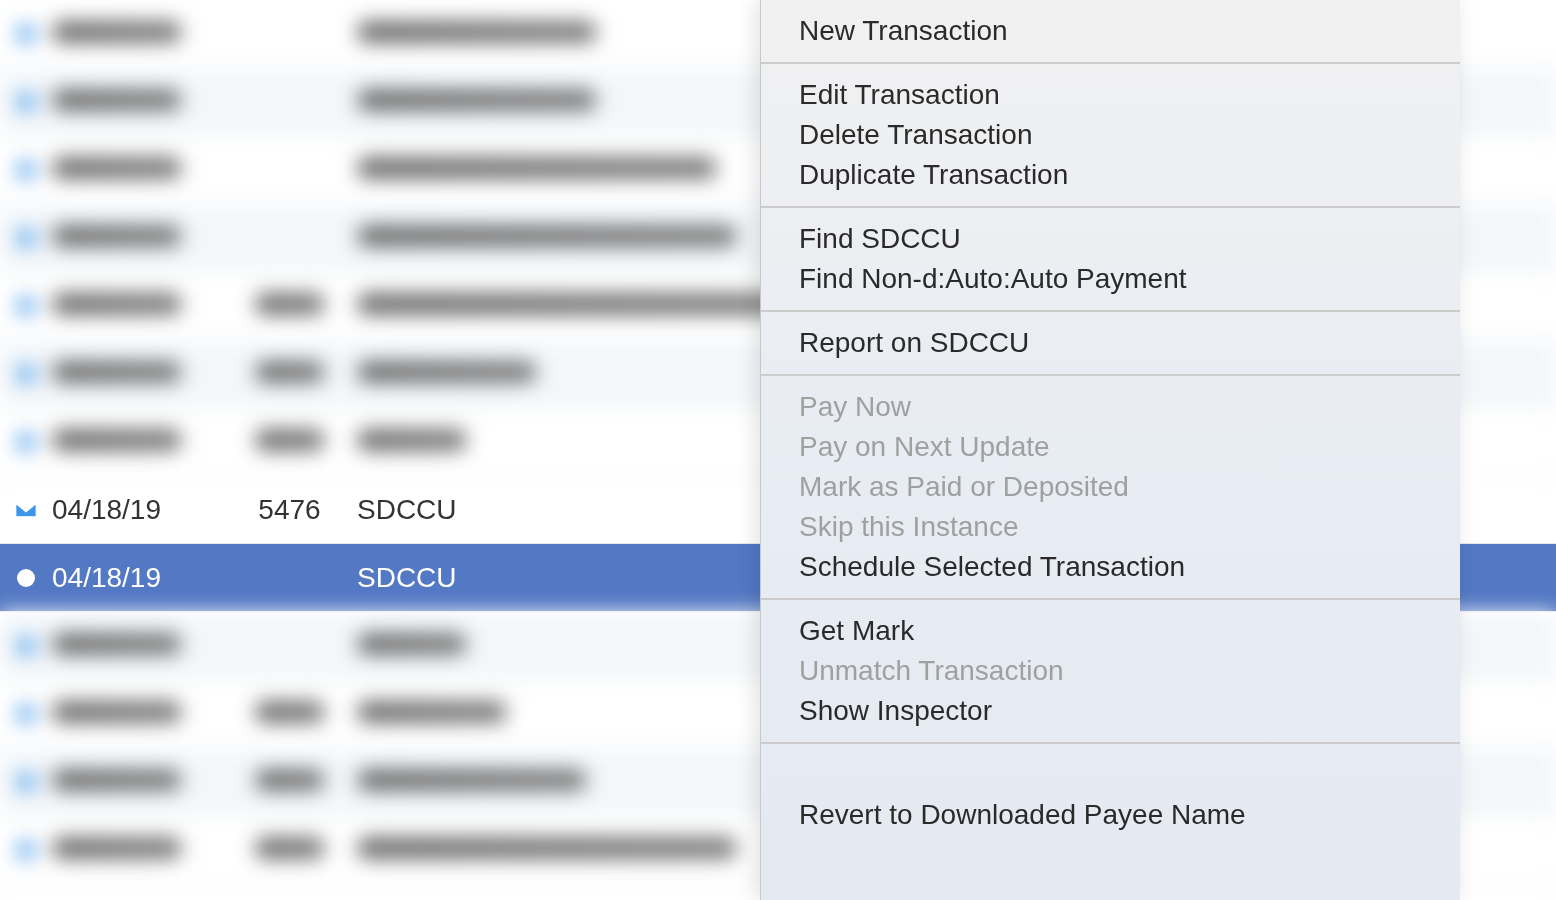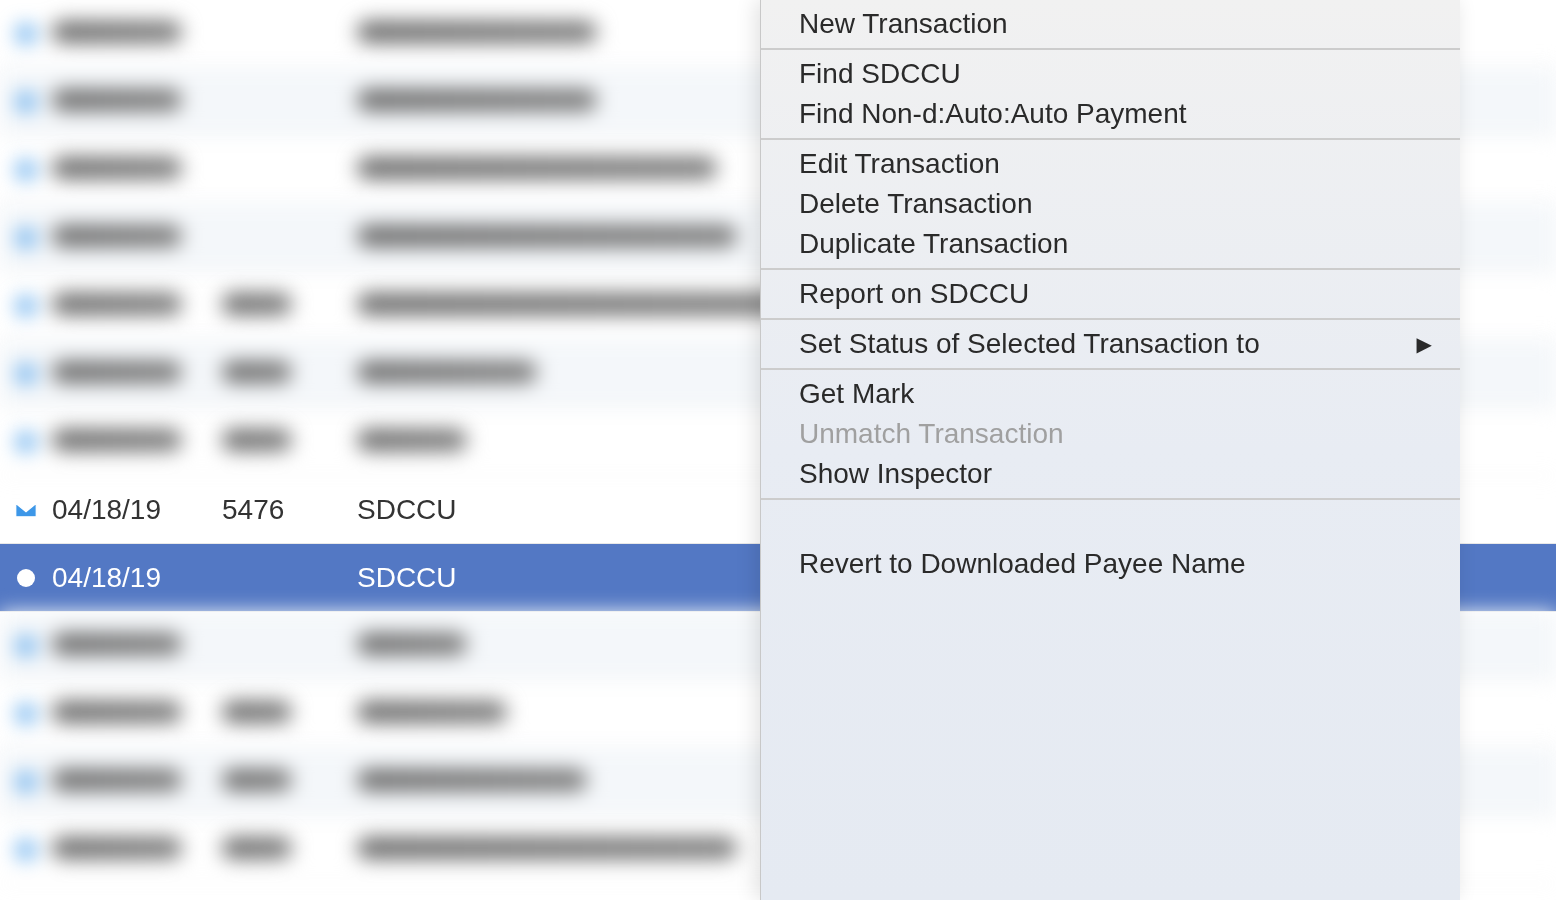--- a/index.html
+++ b/index.html
@@ -72,20 +72,21 @@
     }
     
     .col-date {
       width: 170px;
       flex-shrink: 0;
     }
     
     .col-num {
       width: 135px;
       flex-shrink: 0;
+      text-align: center;
     }
     
     .col-payee {
       flex: 1;
     }
     
     .blurred-blob {
       background: linear-gradient(90deg, #6a6a6a, #7a7a7a);
       height: 22px;
       border-radius: 12px;
@@ -99,21 +100,21 @@
       width: 700px;
       background: linear-gradient(to bottom, #f1f1f1, #e8ecf3 50%, #e5eaf2);
       border-left: 1px solid #c8c8c8;
       box-shadow: -4px 0 20px rgba(0,0,0,0.12);
       height: 900px;
       overflow: hidden;
     }
     
     .menu-group {
       border-bottom: 2px solid #cccccc;
-      padding: 4px 0;
+      padding: 11px 0;
     }
     
     .menu-group:last-child {
       border-bottom: none;
       margin-top: 40px;
     }
     
     .menu-item {
       padding: 2px 38px;
       font-size: 28px;
@@ -255,46 +256,57 @@
 </div>
 
 <div class="context-menu" id="context-menu">
 <div class="menu-group">
       <div class="menu-item">
         <span>New Transaction</span>
       </div>
     </div>
     <div class="menu-group">
       <div class="menu-item">
+        <span>Edit Transaction</span>
+      </div>
+      <div class="menu-item">
+        <span>Delete Transaction</span>
+      </div>
+      <div class="menu-item">
+        <span>Duplicate Transaction</span>
+      </div>
+    </div>
+    <div class="menu-group">
+      <div class="menu-item">
         <span>Find SDCCU</span>
       </div>
       <div class="menu-item">
         <span>Find Non-d:Auto:Auto Payment</span>
       </div>
     </div>
     <div class="menu-group">
       <div class="menu-item">
-        <span>Edit Transaction</span>
-      </div>
-      <div class="menu-item">
-        <span>Delete Transaction</span>
-      </div>
-      <div class="menu-item">
-        <span>Duplicate Transaction</span>
-      </div>
-    </div>
-    <div class="menu-group">
-      <div class="menu-item">
         <span>Report on SDCCU</span>
       </div>
     </div>
     <div class="menu-group">
-      <div class="menu-item">
-        <span>Set Status of Selected Transaction to</span>
-        <span class="submenu-arrow">▶</span>
+      <div class="menu-item disabled">
+        <span>Pay Now</span>
+      </div>
+      <div class="menu-item disabled">
+        <span>Pay on Next Update</span>
+      </div>
+      <div class="menu-item disabled">
+        <span>Mark as Paid or Deposited</span>
+      </div>
+      <div class="menu-item disabled">
+        <span>Skip this Instance</span>
+      </div>
+      <div class="menu-item">
+        <span>Schedule Selected Transaction</span>
       </div>
     </div>
     <div class="menu-group">
       <div class="menu-item">
         <span>Get Mark</span>
       </div>
       <div class="menu-item disabled">
         <span>Unmatch Transaction</span>
       </div>
       <div class="menu-item">

